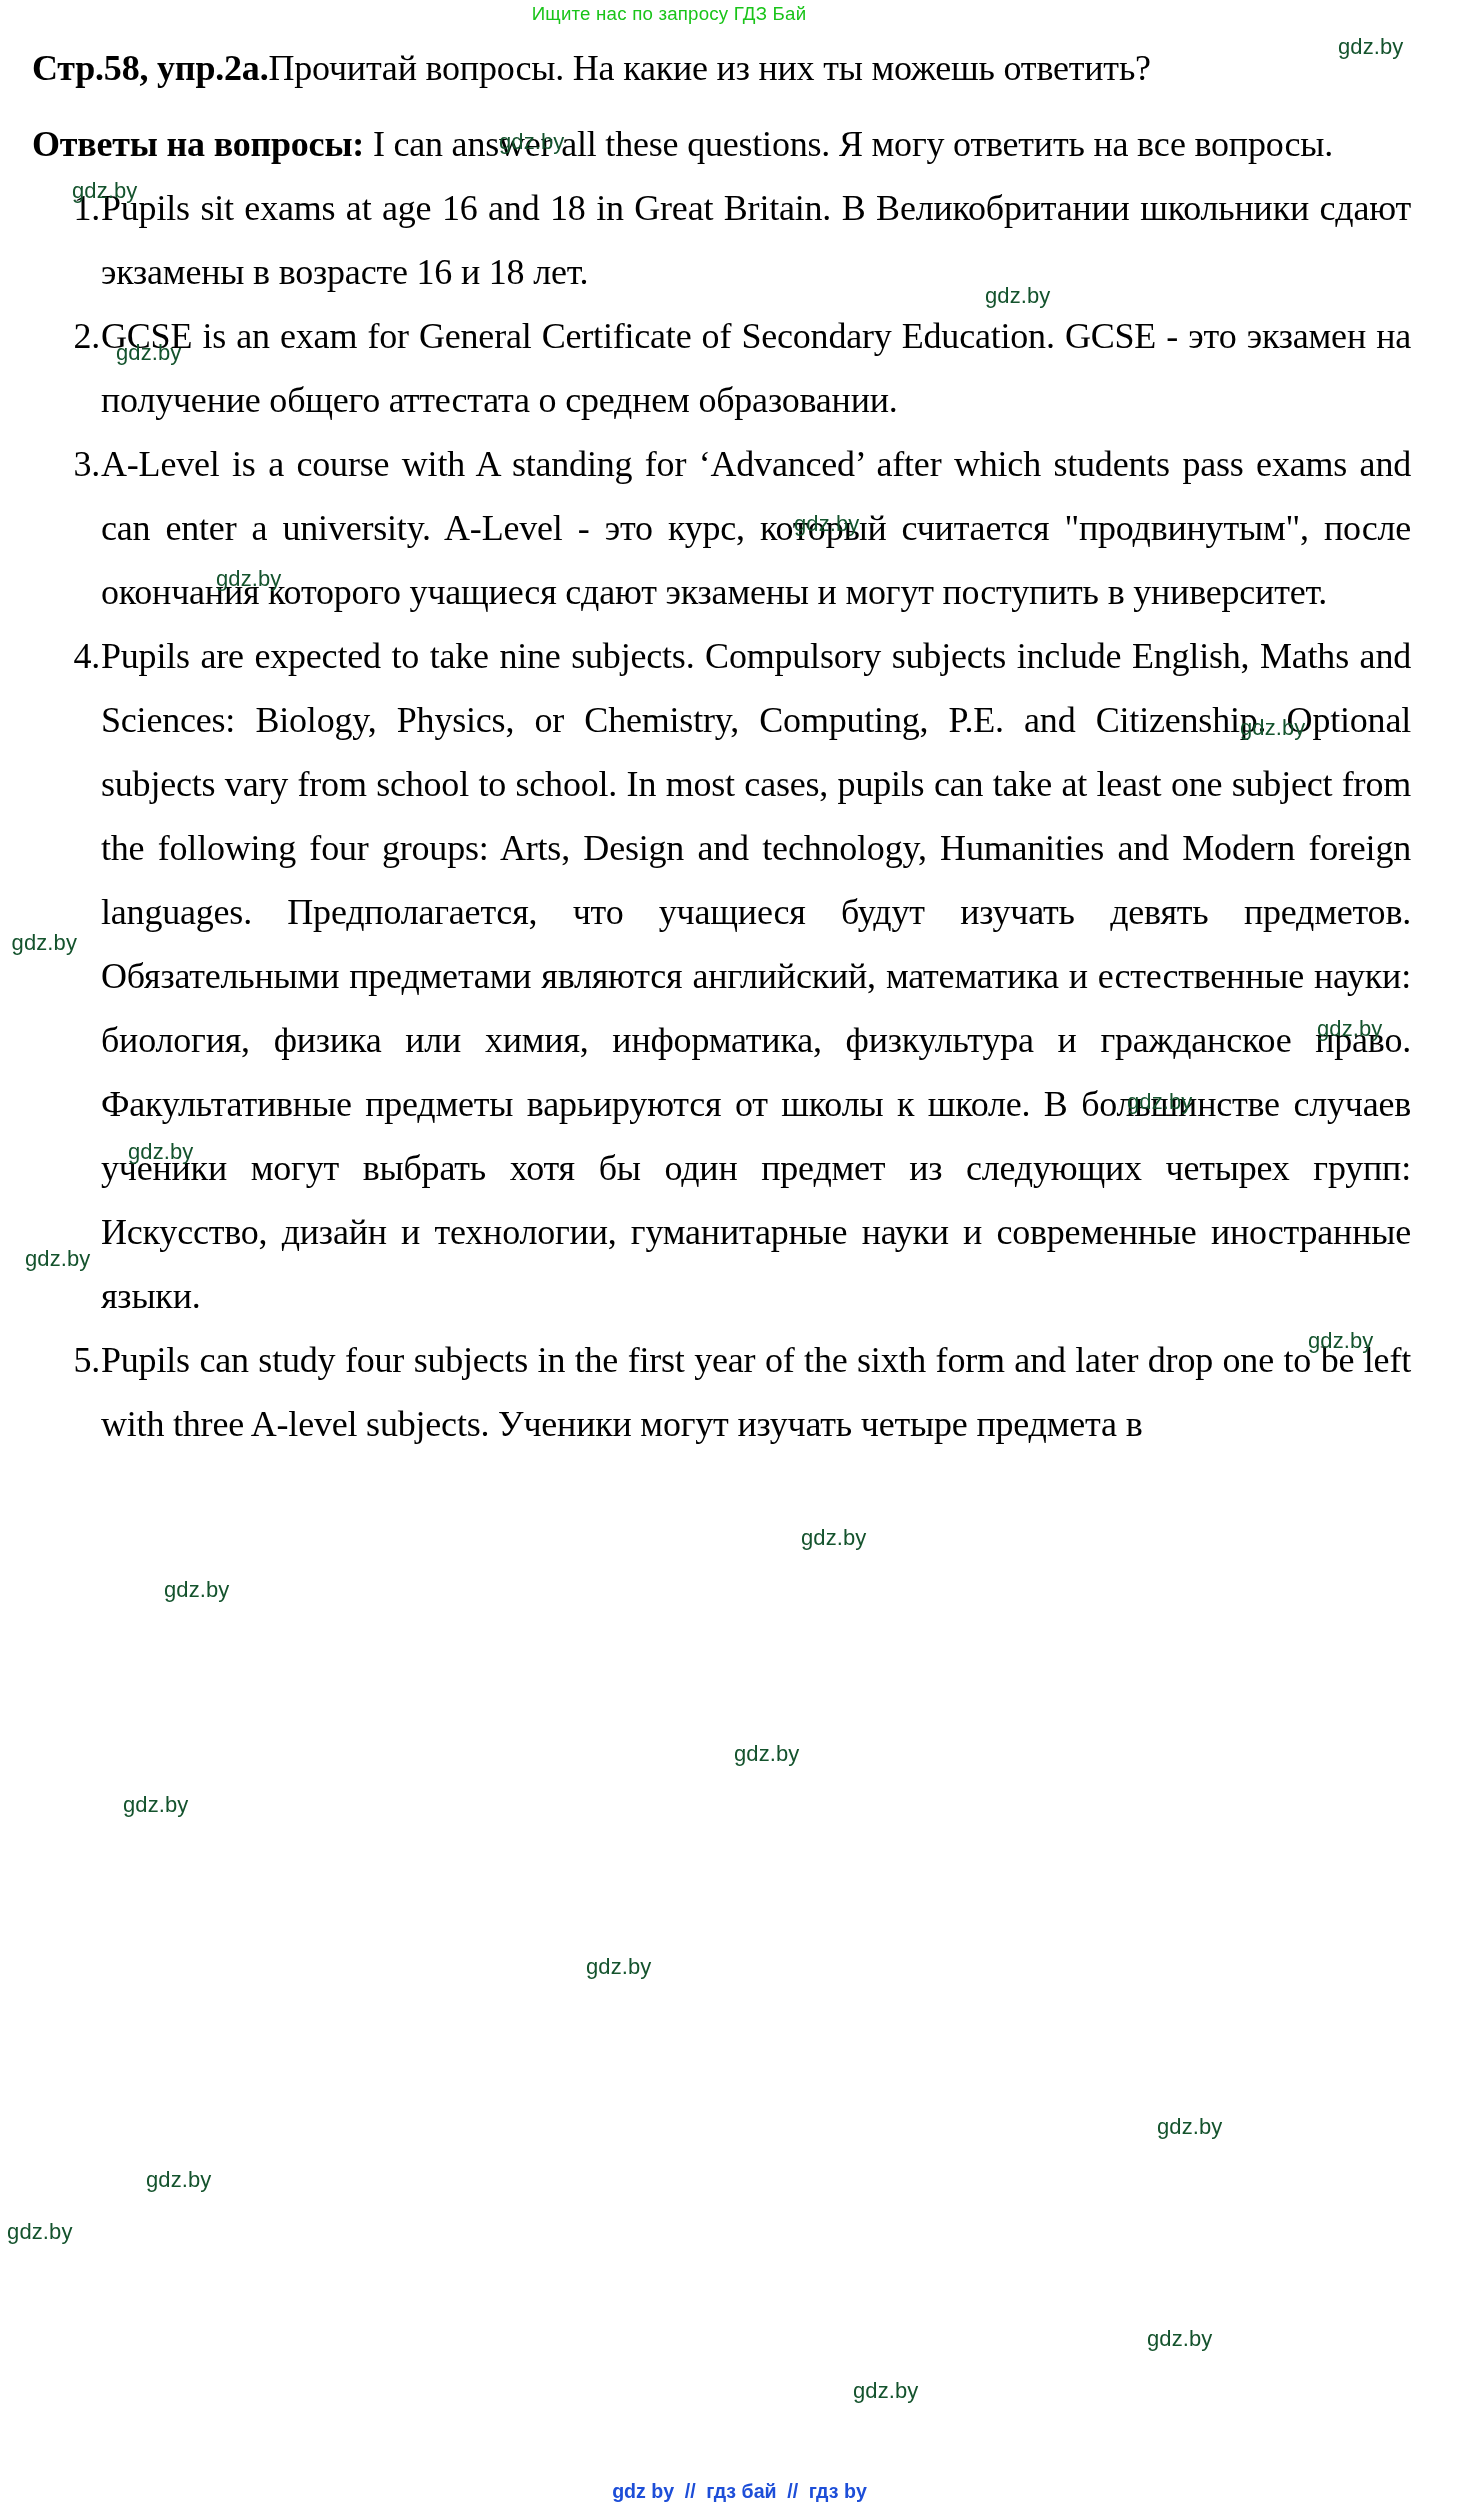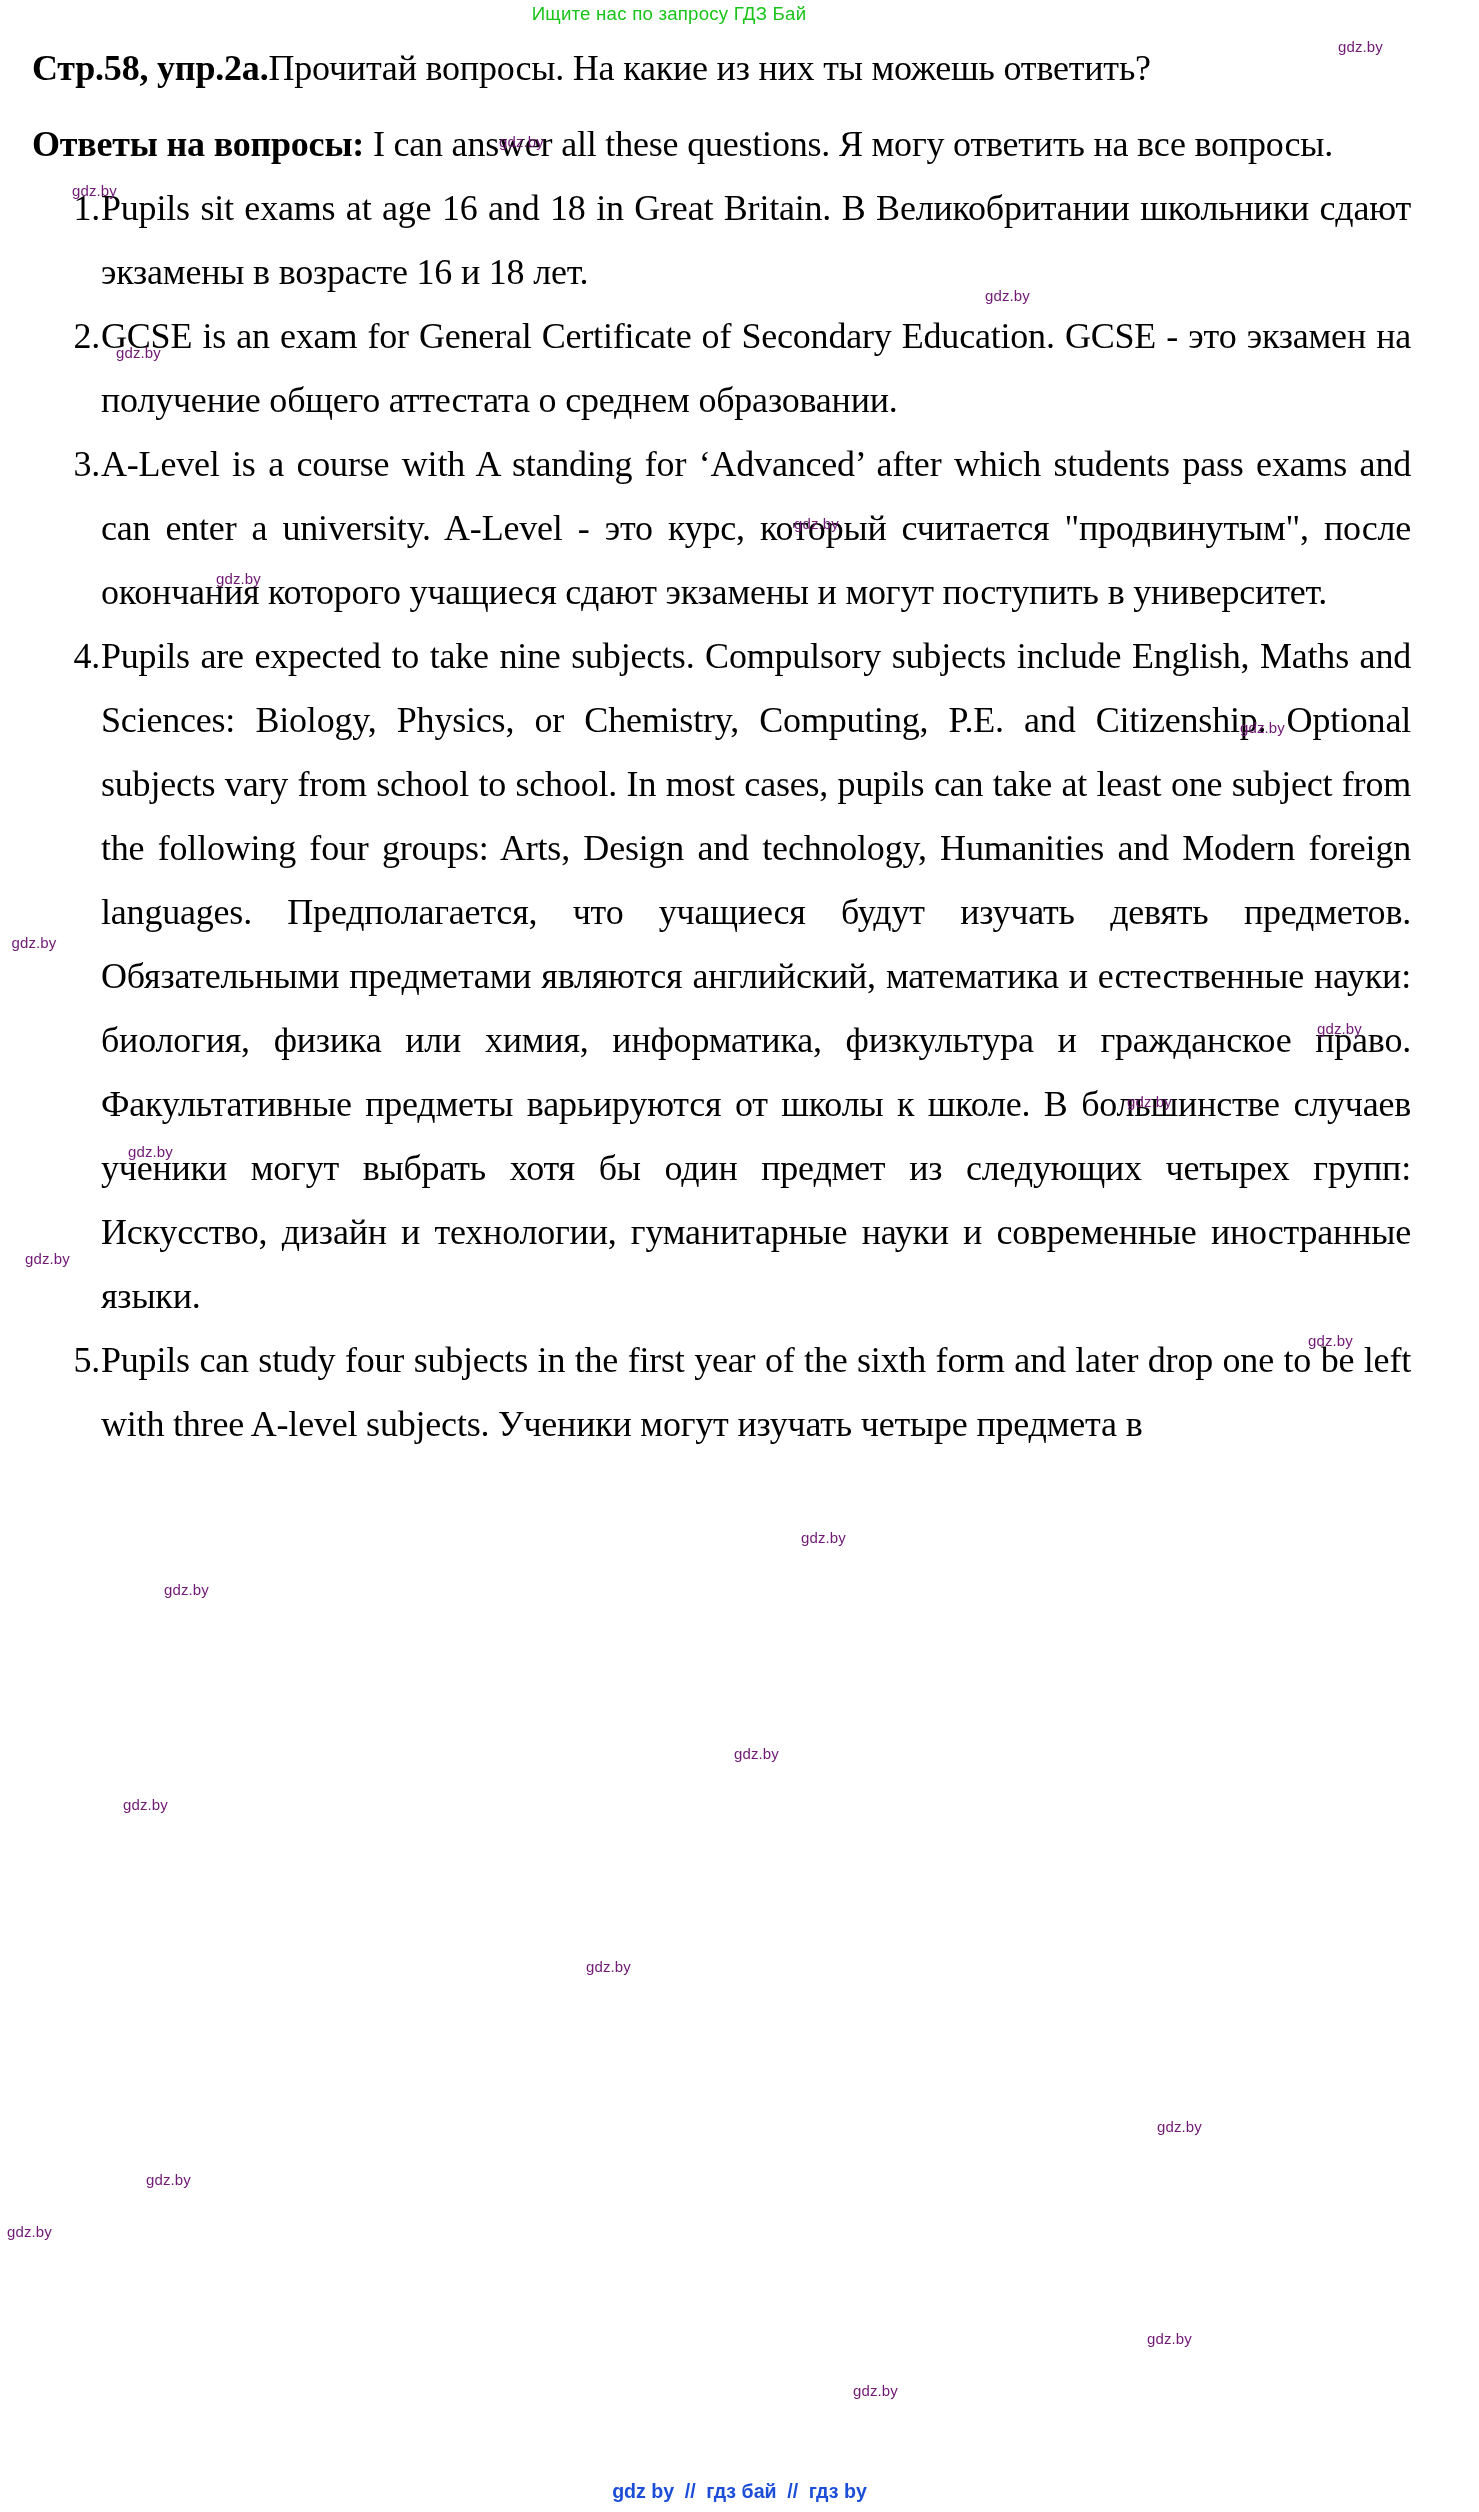--- a/index.html
+++ b/index.html
@@ -84,23 +84,23 @@
     width: 36px;
     text-align: right;
     font-size: 36px;
     line-height: 64px;
   }
 
   
   .wm {
     position: absolute;
     font-family: "Liberation Sans", "DejaVu Sans", sans-serif;
-    font-size: 15px;
+    font-size: 22px;
     line-height: 19.6px;
-    color: #701a75;
+    color: #14532d;
     white-space: nowrap;
     pointer-events: none;
     letter-spacing: 0.1px;
   }
 
   
   .footer {
     position: absolute;
     left: 0;
     bottom: 9px;

